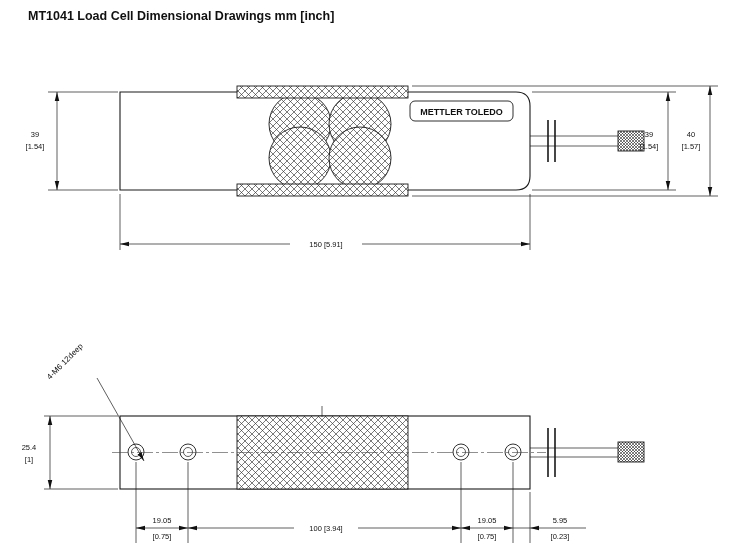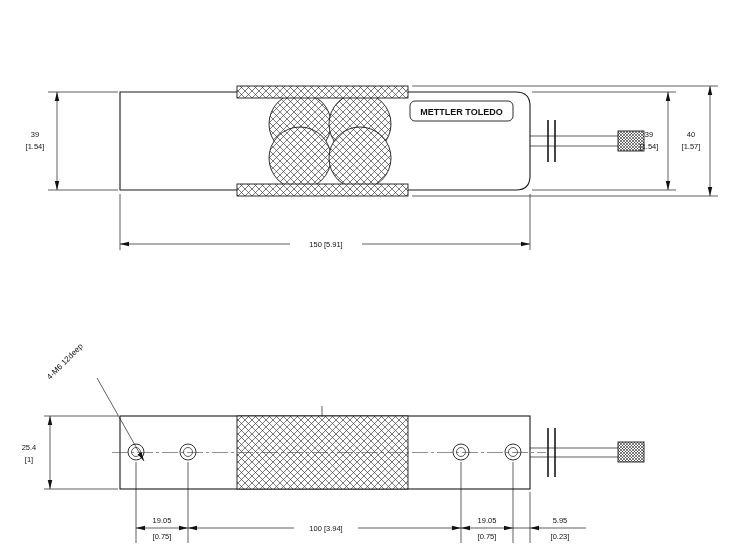--- a/index.html
+++ b/index.html
@@ -12,20 +12,21 @@
   text.note{font-size:8px;}
   .outline{stroke:#1a1a1a;stroke-width:1.1;fill:#fff;}
   .part{stroke:#1a1a1a;stroke-width:0.9;}
   .thin{stroke:#1a1a1a;stroke-width:0.7;fill:none;}
   .cline{stroke:#444;stroke-width:0.6;fill:none;}
 </style>
 </head>
 <body>
 
 <div class="canvas">
+  <div class="title">MT1041 Load Cell Dimensional Drawings mm [inch]</div>
 
   <svg width="731" height="556" viewBox="0 0 731 556">
     <defs>
       <pattern id="hatch" patternUnits="userSpaceOnUse" width="7" height="7">
         <rect width="7" height="7" fill="#fff"></rect>
         <path d="M0,7 L7,0 M0,0 L7,7" stroke="#333" stroke-width="0.65"></path>
       </pattern>
       <pattern id="hatchD" patternUnits="userSpaceOnUse" width="3" height="3">
         <rect width="3" height="3" fill="#fff"></rect>
         <path d="M0,3 L3,0 M0,0 L3,3" stroke="#111" stroke-width="0.55"></path>

